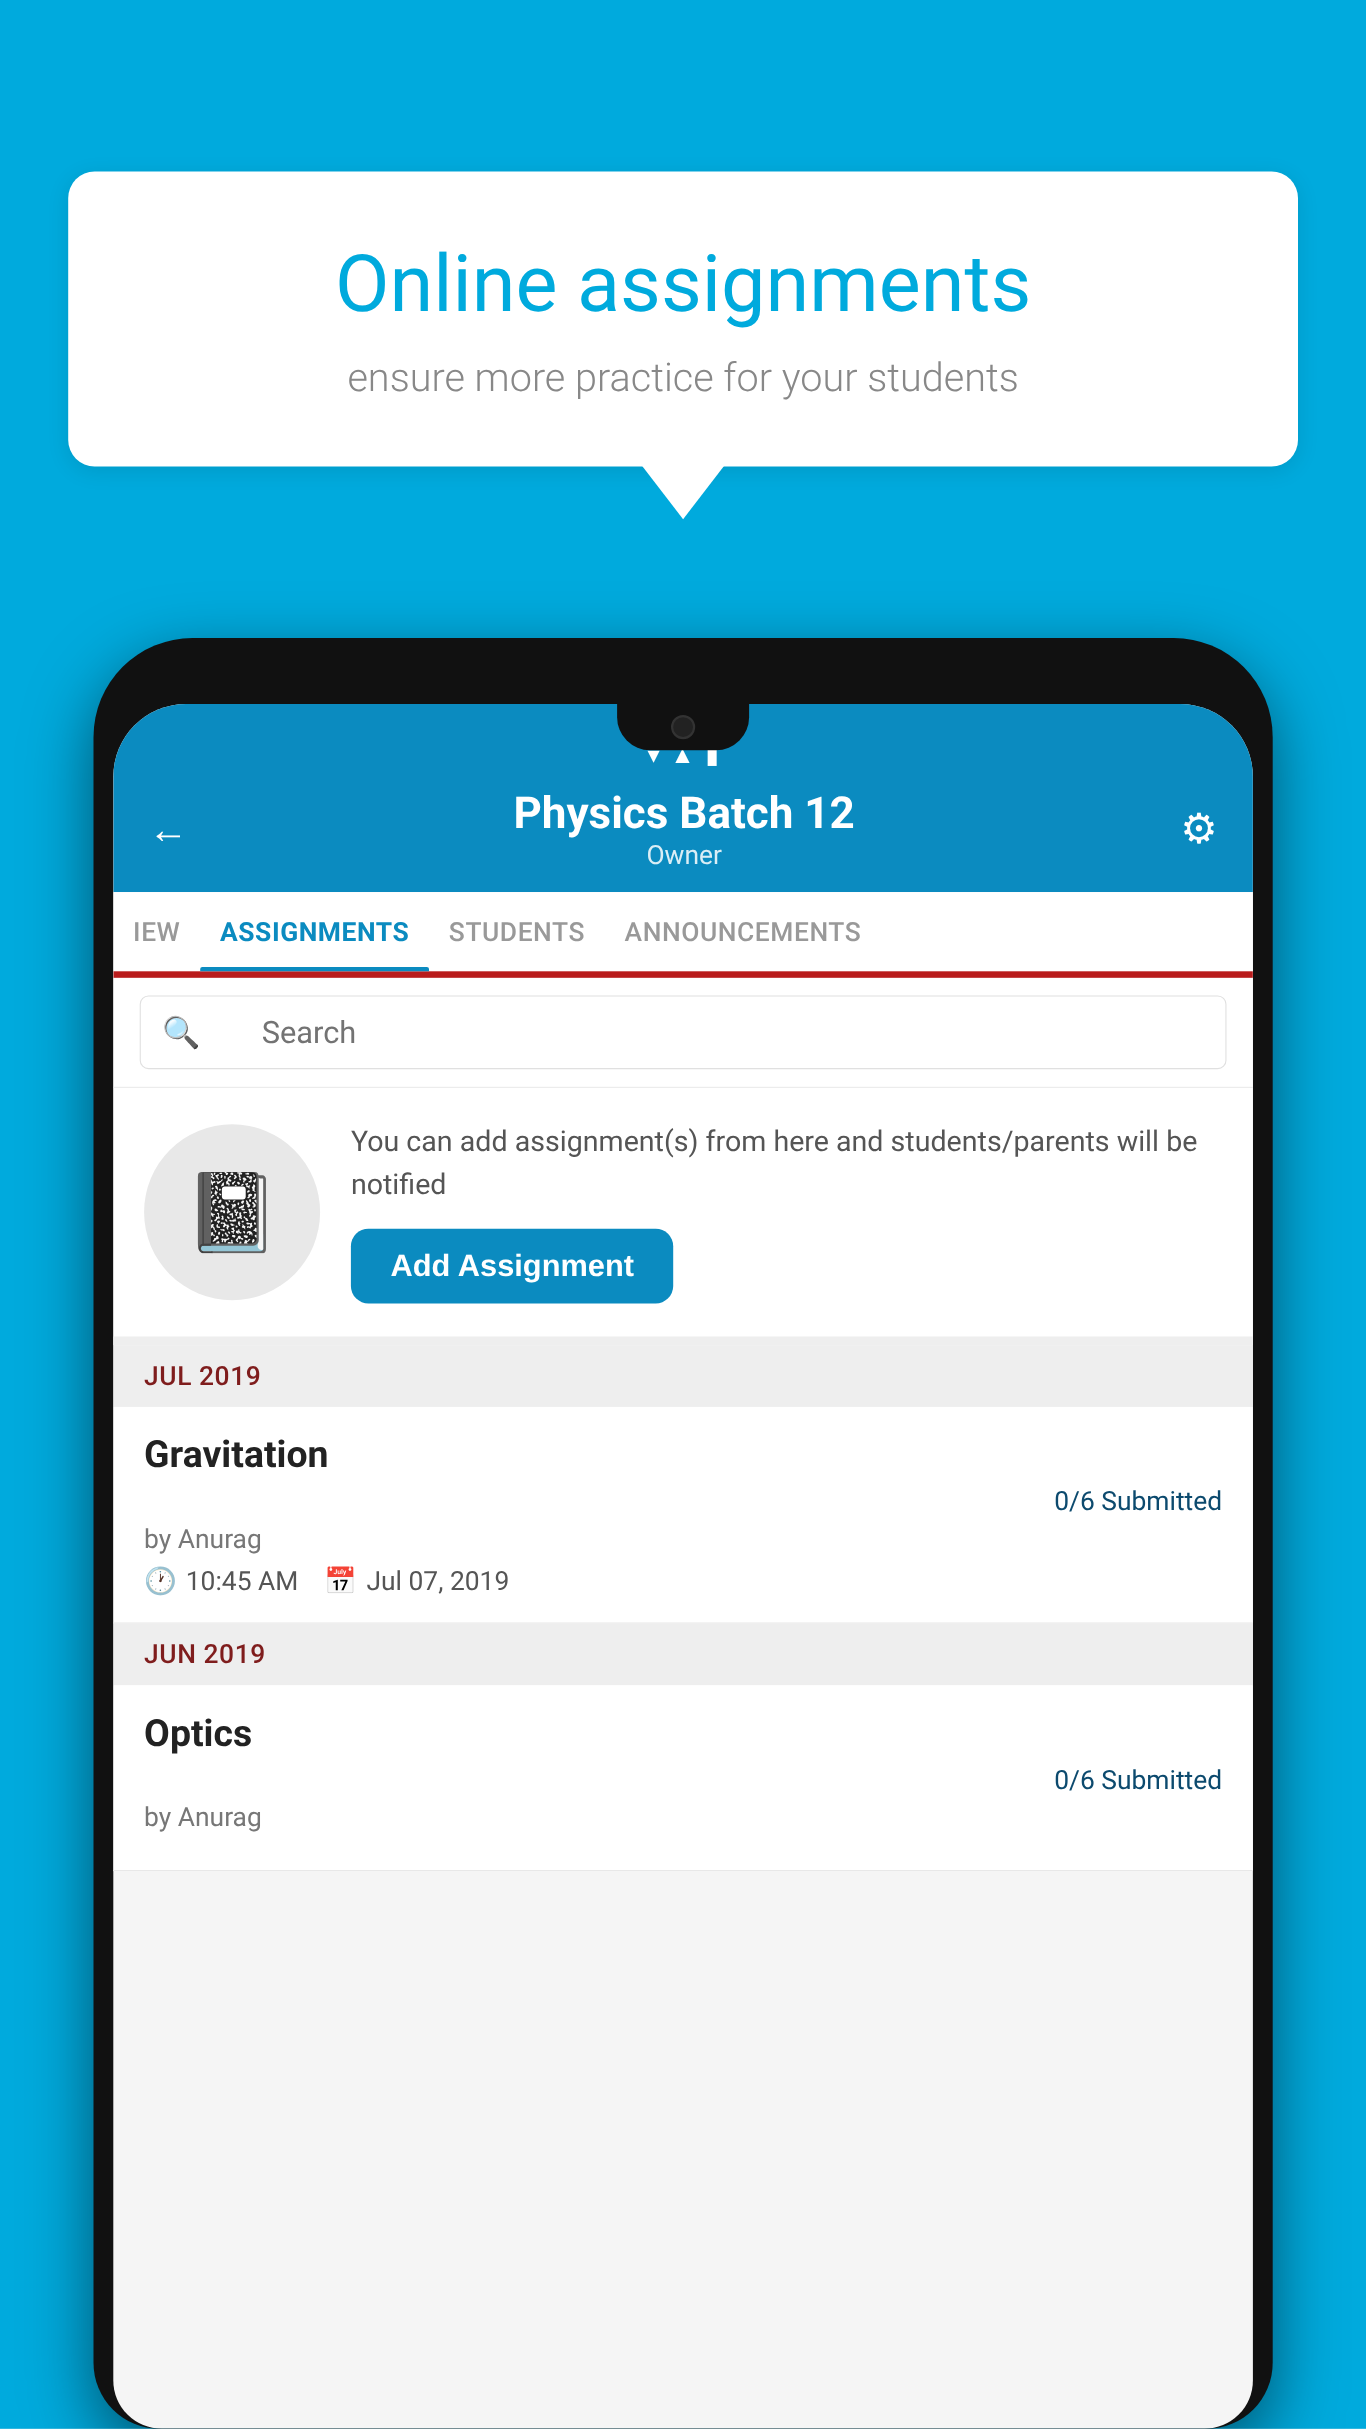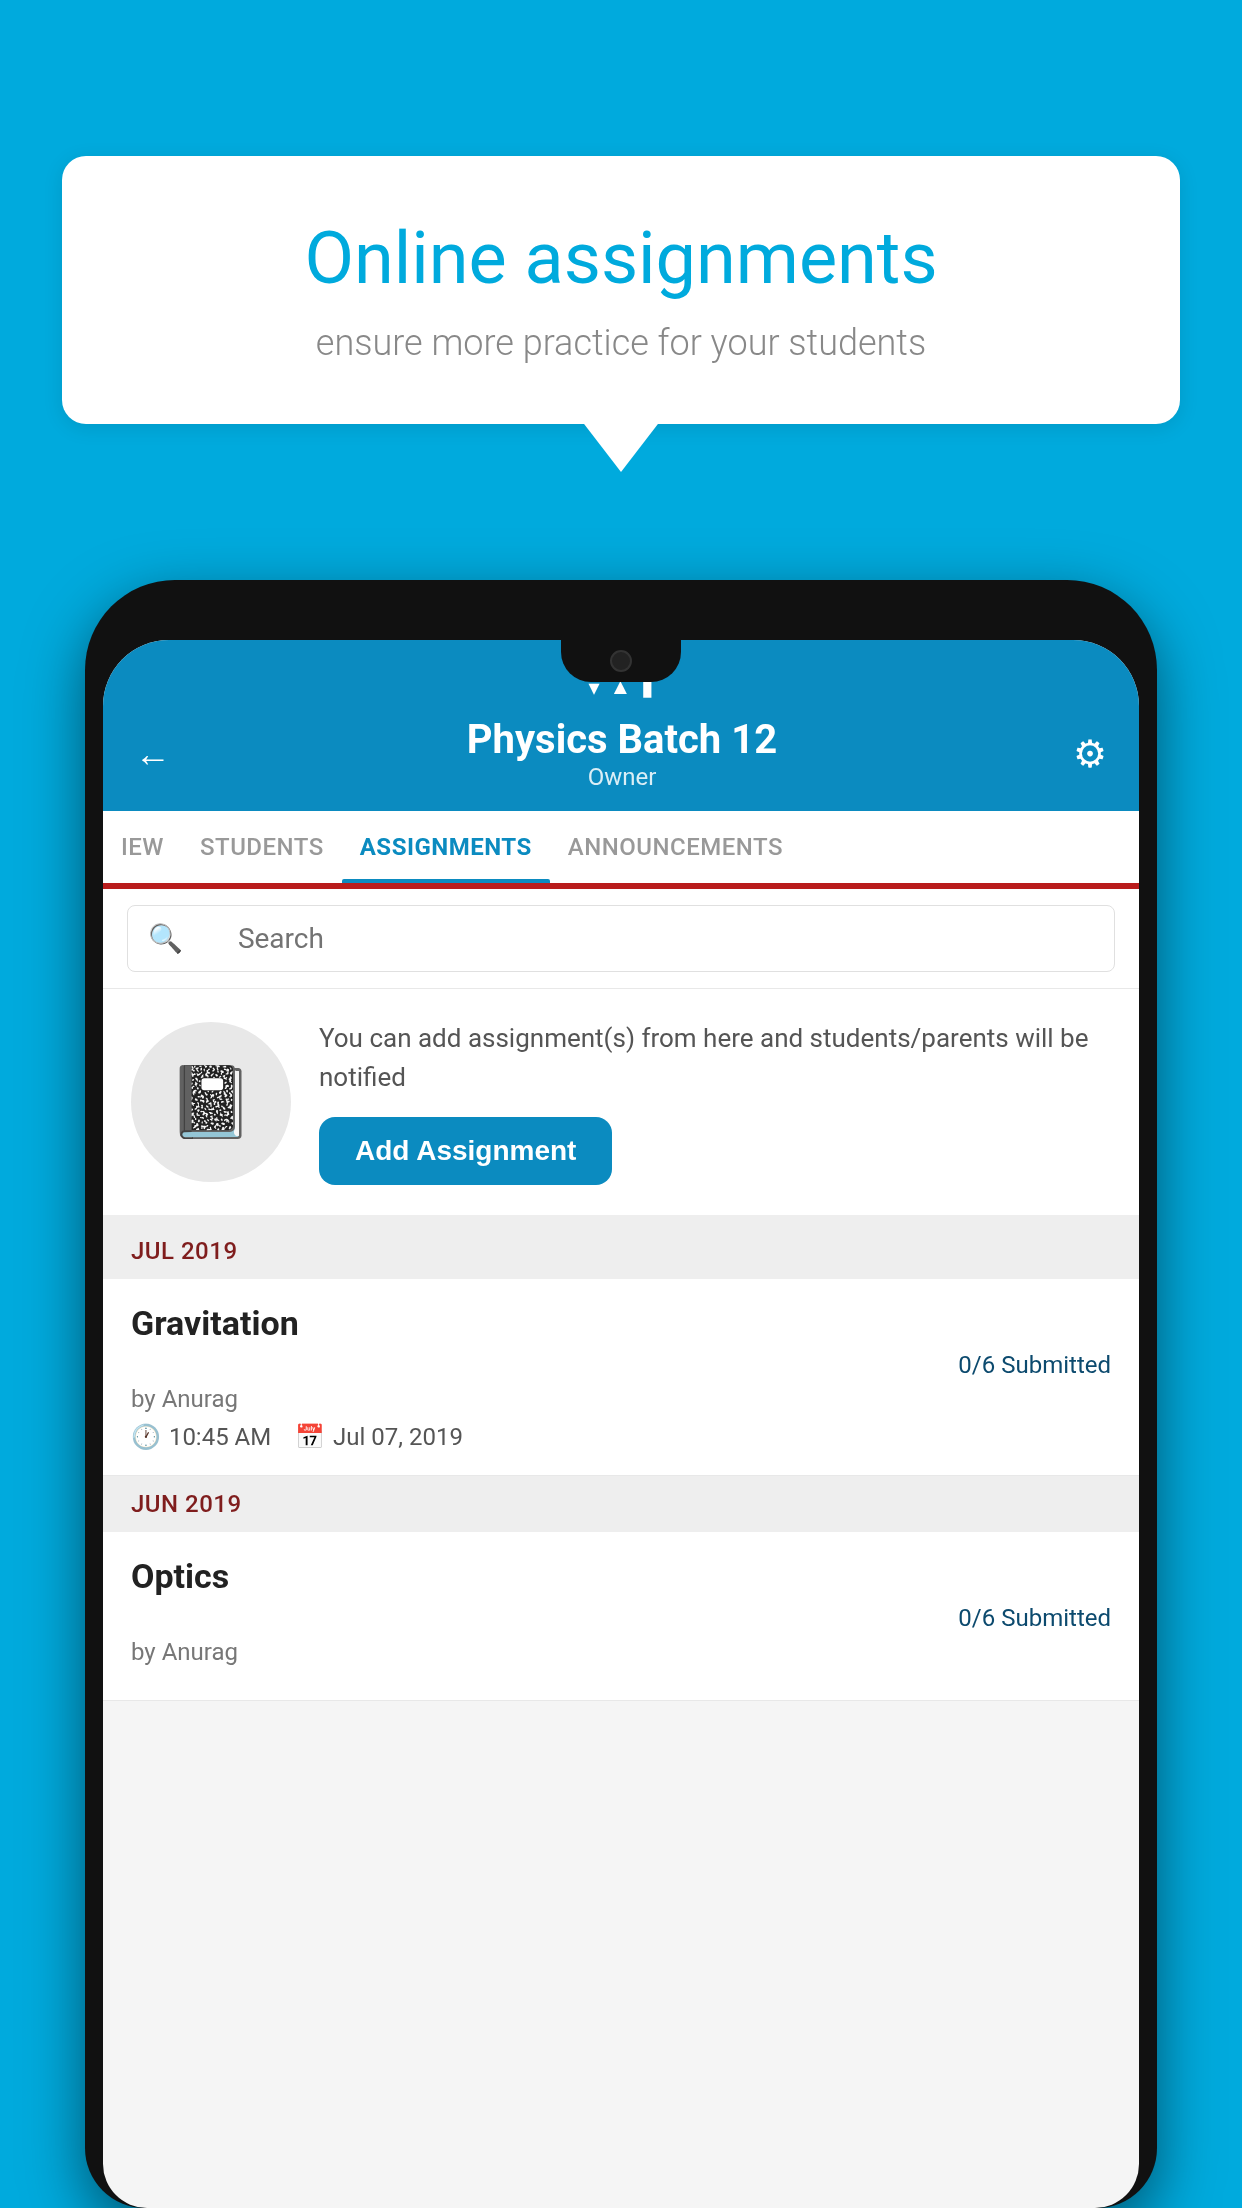--- a/index.html
+++ b/index.html
@@ -345,25 +345,25 @@
         <div class="header-title">Physics Batch 12</div>
         <div class="header-subtitle">Owner</div>
       </div>
       <span class="header-settings">⚙</span>
     </div>
 
     <div class="tabs-bar">
       <div class="tab-item">
         <span>IEW</span>
       </div>
+      <div class="tab-item active">
+        <span>ASSIGNMENTS</span>
+      </div>
       <div class="tab-item">
         <span>STUDENTS</span>
-      </div>
-      <div class="tab-item active">
-        <span>ASSIGNMENTS</span>
       </div>
       <div class="tab-item">
         <span>ANNOUNCEMENTS</span>
       </div>
     </div>
 
     <div class="search-container">
       <div class="search-bar">
         <span class="search-icon-wrap">🔍</span>
         <span class="search-input-text">Search</span>

